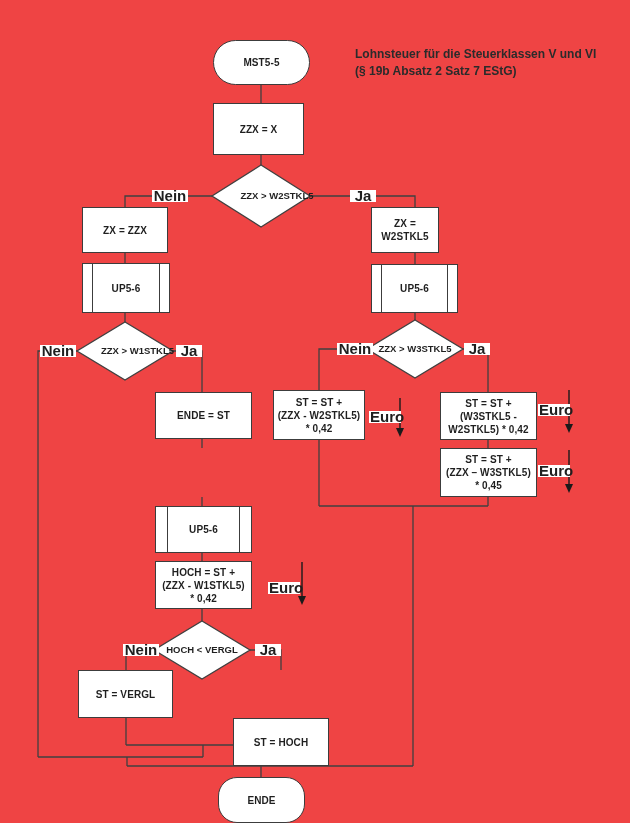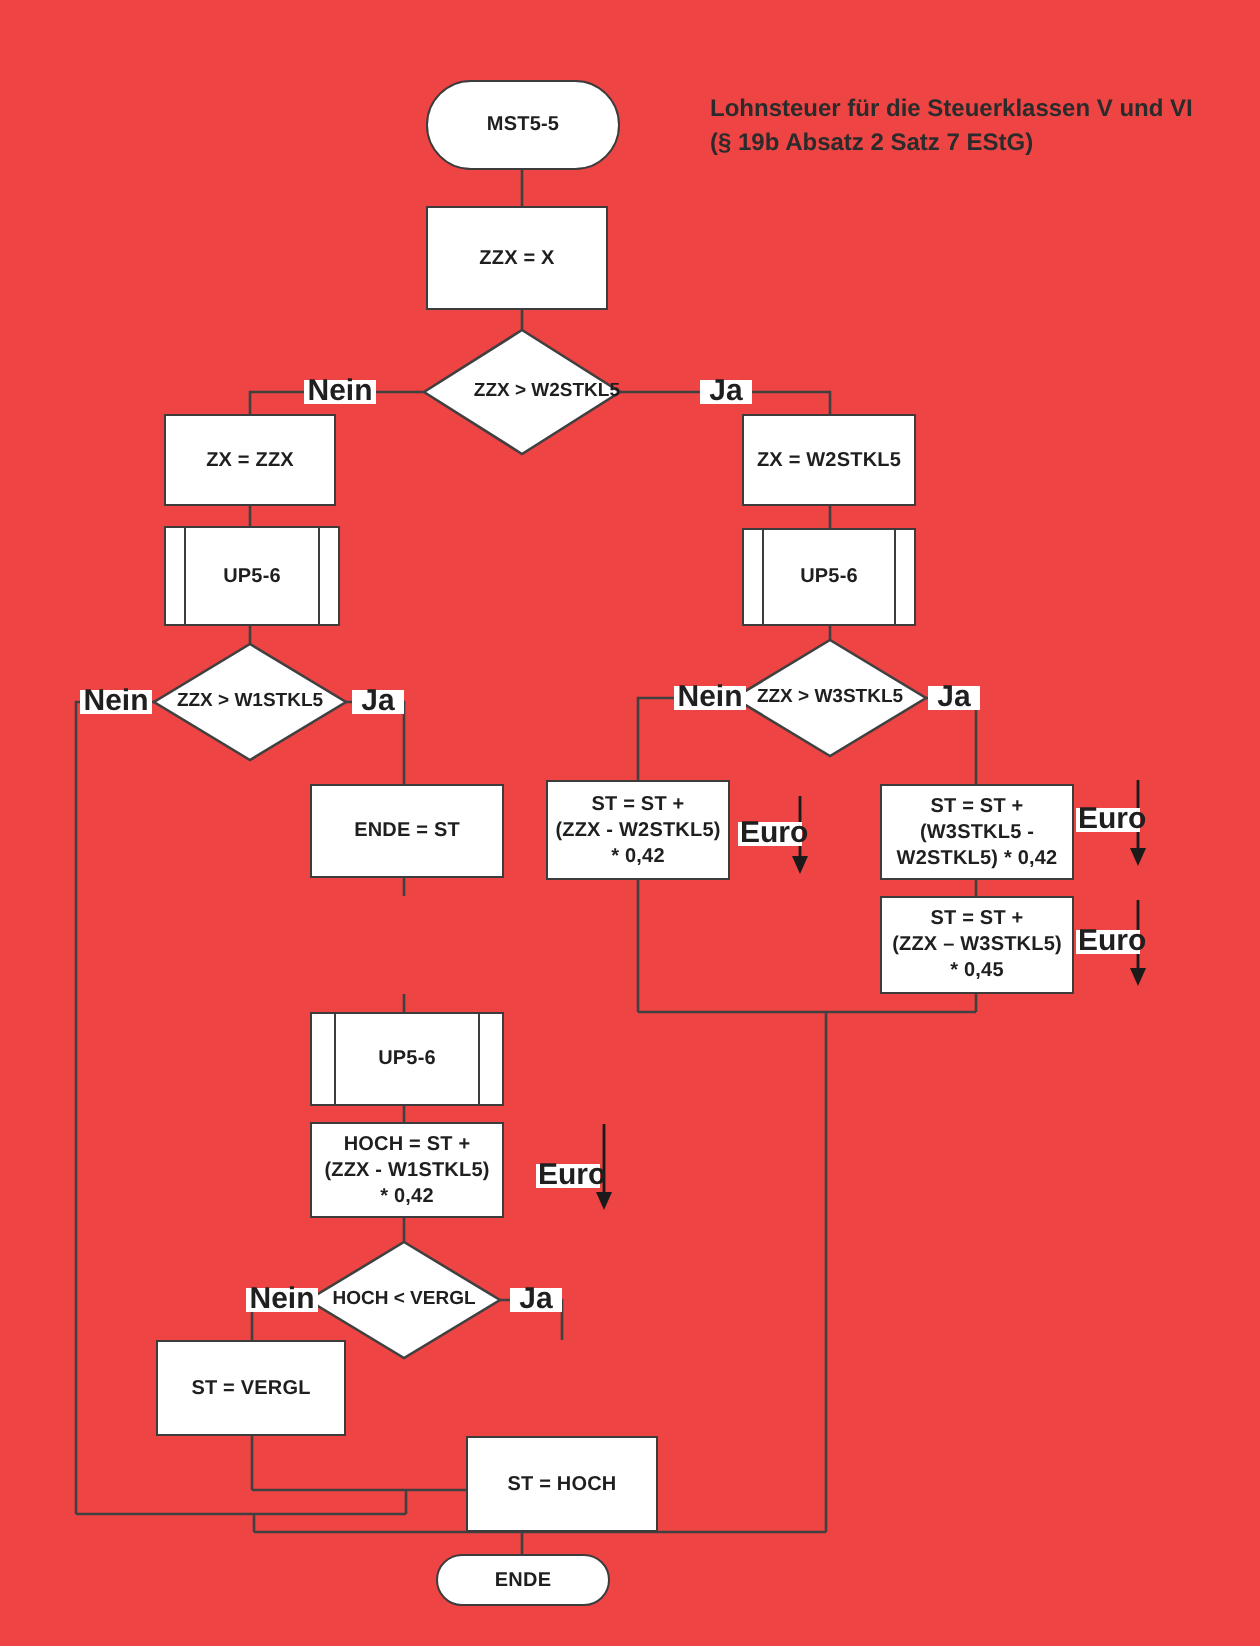--- a/index.html
+++ b/index.html
@@ -98,25 +98,25 @@
       <polygon points="298,596 306,596 302,605" stroke="none"></polygon>
     </g>
   </svg>
 
   <div class="title">
     <div>Lohnsteuer für die Steuerklassen V und VI</div>
     <div>(§ 19b Absatz 2 Satz 7 EStG)</div>
   </div>
 
   <div class="box terminal" style="left:213px;top:40px;width:97px;height:45px;">MST5-5</div>
-  <div class="box terminal" style="left:218px;top:777px;width:87px;height:26px;border-radius:19px;">ENDE</div>
+  <div class="box terminal" style="left:218px;top:777px;width:87px;height:46px;border-radius:19px;">ENDE</div>
 
   <div class="box" style="left:213px;top:103px;width:91px;height:52px;">ZZX = X</div>
   <div class="box" style="left:82px;top:207px;width:86px;height:46px;">ZX = ZZX</div>
-  <div class="box" style="left:371px;top:207px;width:87px;height:46px;">ZX = W2STKL5</div>
+  <div class="box" style="left:371px;top:207px;width:68px;height:46px;">ZX = W2STKL5</div>
 
   <div class="box" style="left:82px;top:263px;width:88px;height:50px;">
     <span class="bar l"></span>
     <span>UP5-6</span>
     <span class="bar r"></span>
   </div>
   <div class="box" style="left:371px;top:264px;width:87px;height:49px;">
     <span class="bar l"></span>
     <span>UP5-6</span>
     <span class="bar r"></span>
@@ -138,22 +138,22 @@
   <div class="box" style="left:440px;top:392px;width:97px;height:48px;">ST = ST +
 (W3STKL5 -
 W2STKL5) * 0,42</div>
   <div class="box" style="left:440px;top:448px;width:97px;height:49px;">ST = ST +
 (ZZX – W3STKL5)
 * 0,45</div>
 
   <div class="box" style="left:78px;top:670px;width:95px;height:48px;">ST = VERGL</div>
   <div class="box" style="left:233px;top:670px;width:96px;height:48px;margin-top:48px;">ST = HOCH</div>
 
-  <div class="dlabel" style="left:212px;top:190px;width:98px;text-align:right;">ZZX &gt; W2STKL5</div>
-  <div class="dlabel" style="left:76px;top:345px;width:98px;">ZZX &gt; W1STKL5</div>
+  <div class="dlabel" style="left:228px;top:190px;width:98px;">ZZX &gt; W2STKL5</div>
+  <div class="dlabel" style="left:76px;top:345px;width:98px;text-align:right;">ZZX &gt; W1STKL5</div>
   <div class="dlabel" style="left:366px;top:343px;width:98px;">ZZX &gt; W3STKL5</div>
   <div class="dlabel" style="left:153px;top:644px;width:98px;">HOCH &lt; VERGL</div>
 
   <div class="elabel" style="left:152px;top:190px;width:34px;">Nein</div>
   <div class="elabel" style="left:350px;top:190px;width:24px;">Ja</div>
   <div class="elabel" style="left:40px;top:345px;width:34px;">Nein</div>
   <div class="elabel" style="left:176px;top:345px;width:24px;">Ja</div>
   <div class="elabel" style="left:337px;top:343px;width:34px;">Nein</div>
   <div class="elabel" style="left:464px;top:343px;width:24px;">Ja</div>
   <div class="elabel" style="left:123px;top:644px;width:34px;">Nein</div>

